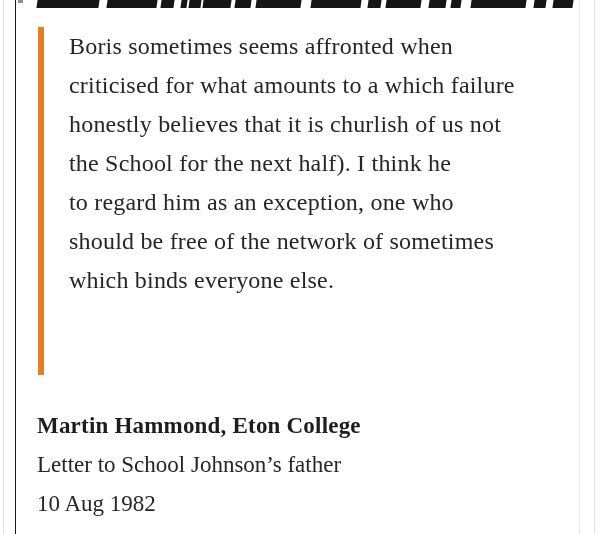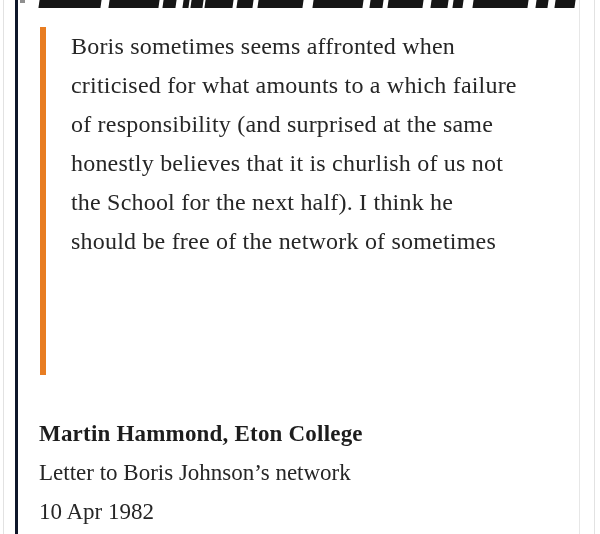--- a/index.html
+++ b/index.html
@@ -27,21 +27,21 @@
   .outer-line.right { left: 594px; }
 
   
   .card {
     position: absolute;
     left: 15px;
     top: 0;
     width: 565px;
     height: 534px;
     background: #ffffff;
-    border-left: 3px solid #0f172a;
+    border-left: 1px solid #0f172a;
     border-right: 1px solid #e7e7e7;
     box-sizing: border-box;
   }
 
   
   .top-band {
     position: absolute;
     left: 0;
     top: 0;
     width: 100%;
@@ -82,21 +82,20 @@
     white-space: nowrap;
   }
   .quote-text .qline { display: block; }
 
   
   .attribution {
     position: absolute;
     left: 21px;
     top: 406px;
     color: #262626;
-    margin-top: 8px;
   }
   .attribution p {
     margin: 0;
     font-size: 23px;
     line-height: 39px;
     white-space: nowrap;
   }
   .attribution .author {
     font-weight: bold;
     color: #1d1d1d;
@@ -128,26 +127,27 @@
         <div class="seg" style="left: 435px; width: 10px; background: rgb(22, 22, 22);"></div>
         <div class="seg" style="left: 455px; width: 55px; background: rgb(22, 22, 22);"></div>
         <div class="seg" style="left: 518px; width: 12px; background: rgb(22, 22, 22);"></div>
         <div class="seg" style="left: 537px; width: 20px; background: rgb(22, 22, 22);"></div>
       </div>
 
     <blockquote class="quote" style="border-left-color: rgb(232, 125, 34);">
       <div class="quote-text" id="quote-lines">
           <span class="qline">Boris sometimes seems affronted when</span>
           <span class="qline">criticised for what amounts to a which failure</span>
-          <span class="qline">of responsibility (and surprised at the same</span>
           <span class="qline">honestly believes that it is churlish of us not</span>
           <span class="qline">the School for the next half). I think he</span>
+          <span class="qline">to regard him as an exception, one who</span>
           <span class="qline">should be free of the network of sometimes</span>
+          <span class="qline">which binds everyone else.</span>
         </div>
     </blockquote>
 
     <div class="attribution">
       <p class="author">Martin Hammond, Eton College</p>
-      <p class="source">Letter to Boris Johnson’s network</p>
-      <p class="date">10 Apr 1982</p>
+      <p class="source">Letter to School Johnson’s father</p>
+      <p class="date">10 Aug 1982</p>
     </div>
   </div>
 </div>
 
 </body></html>

